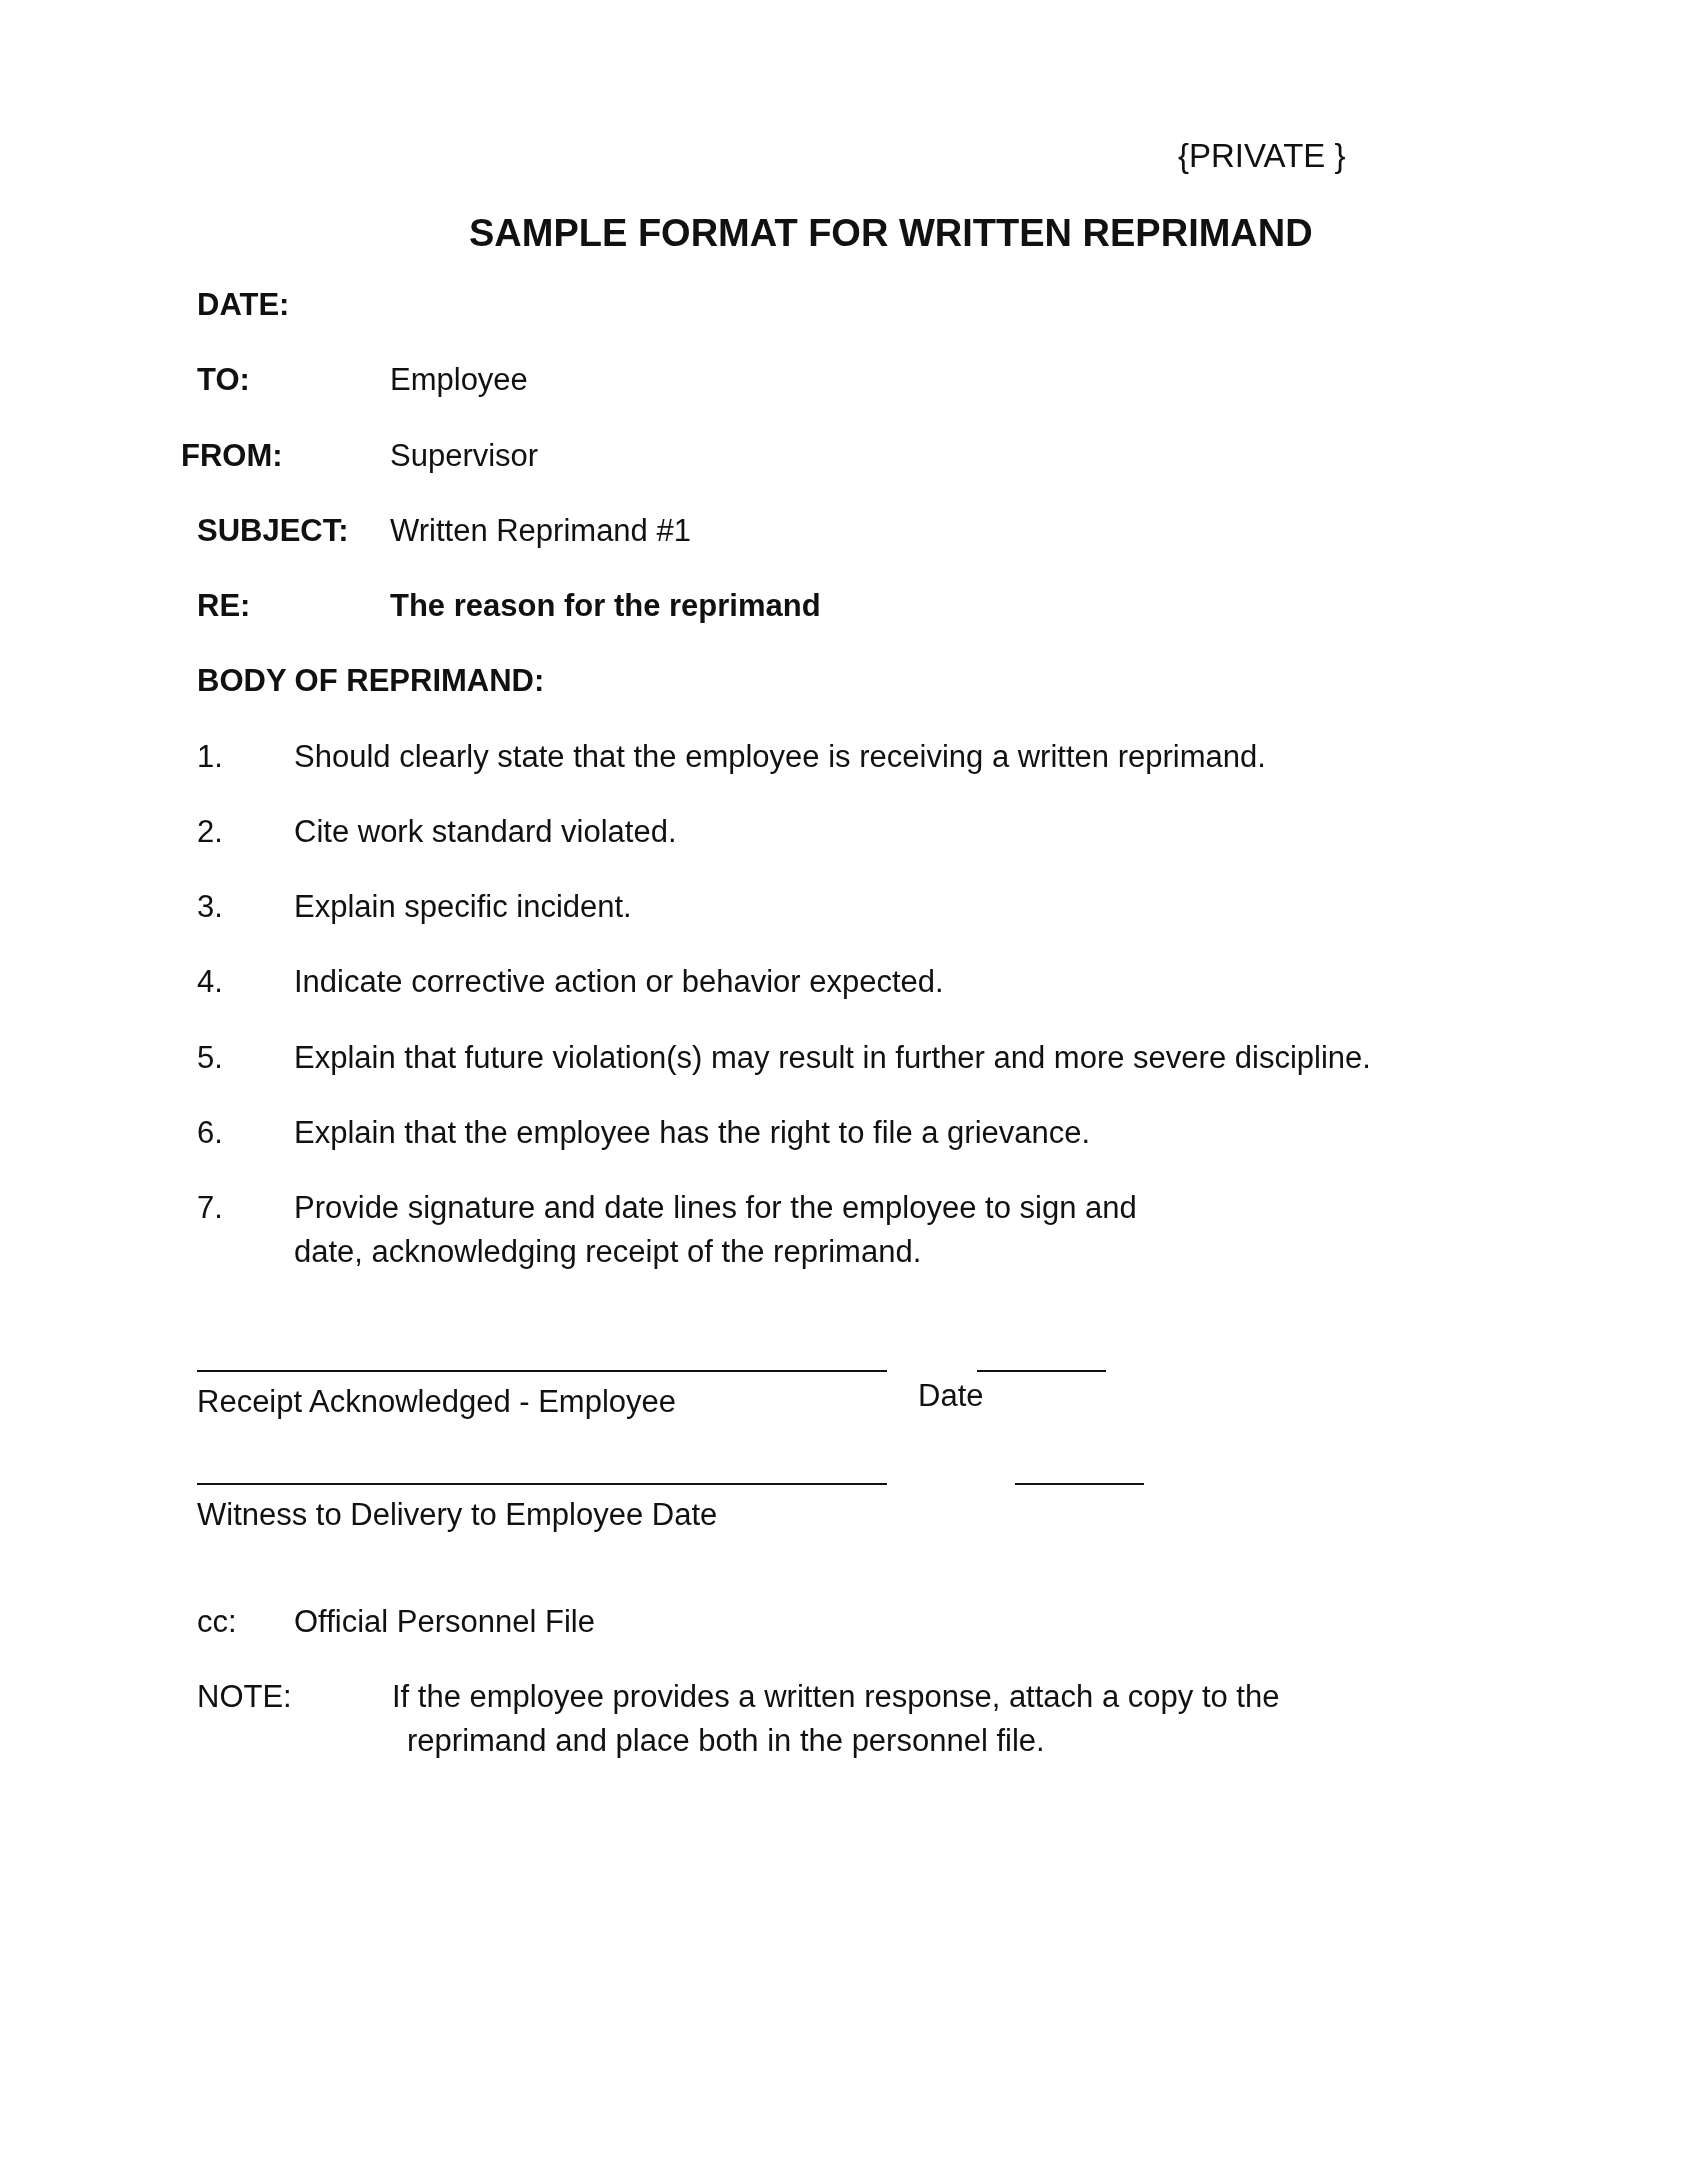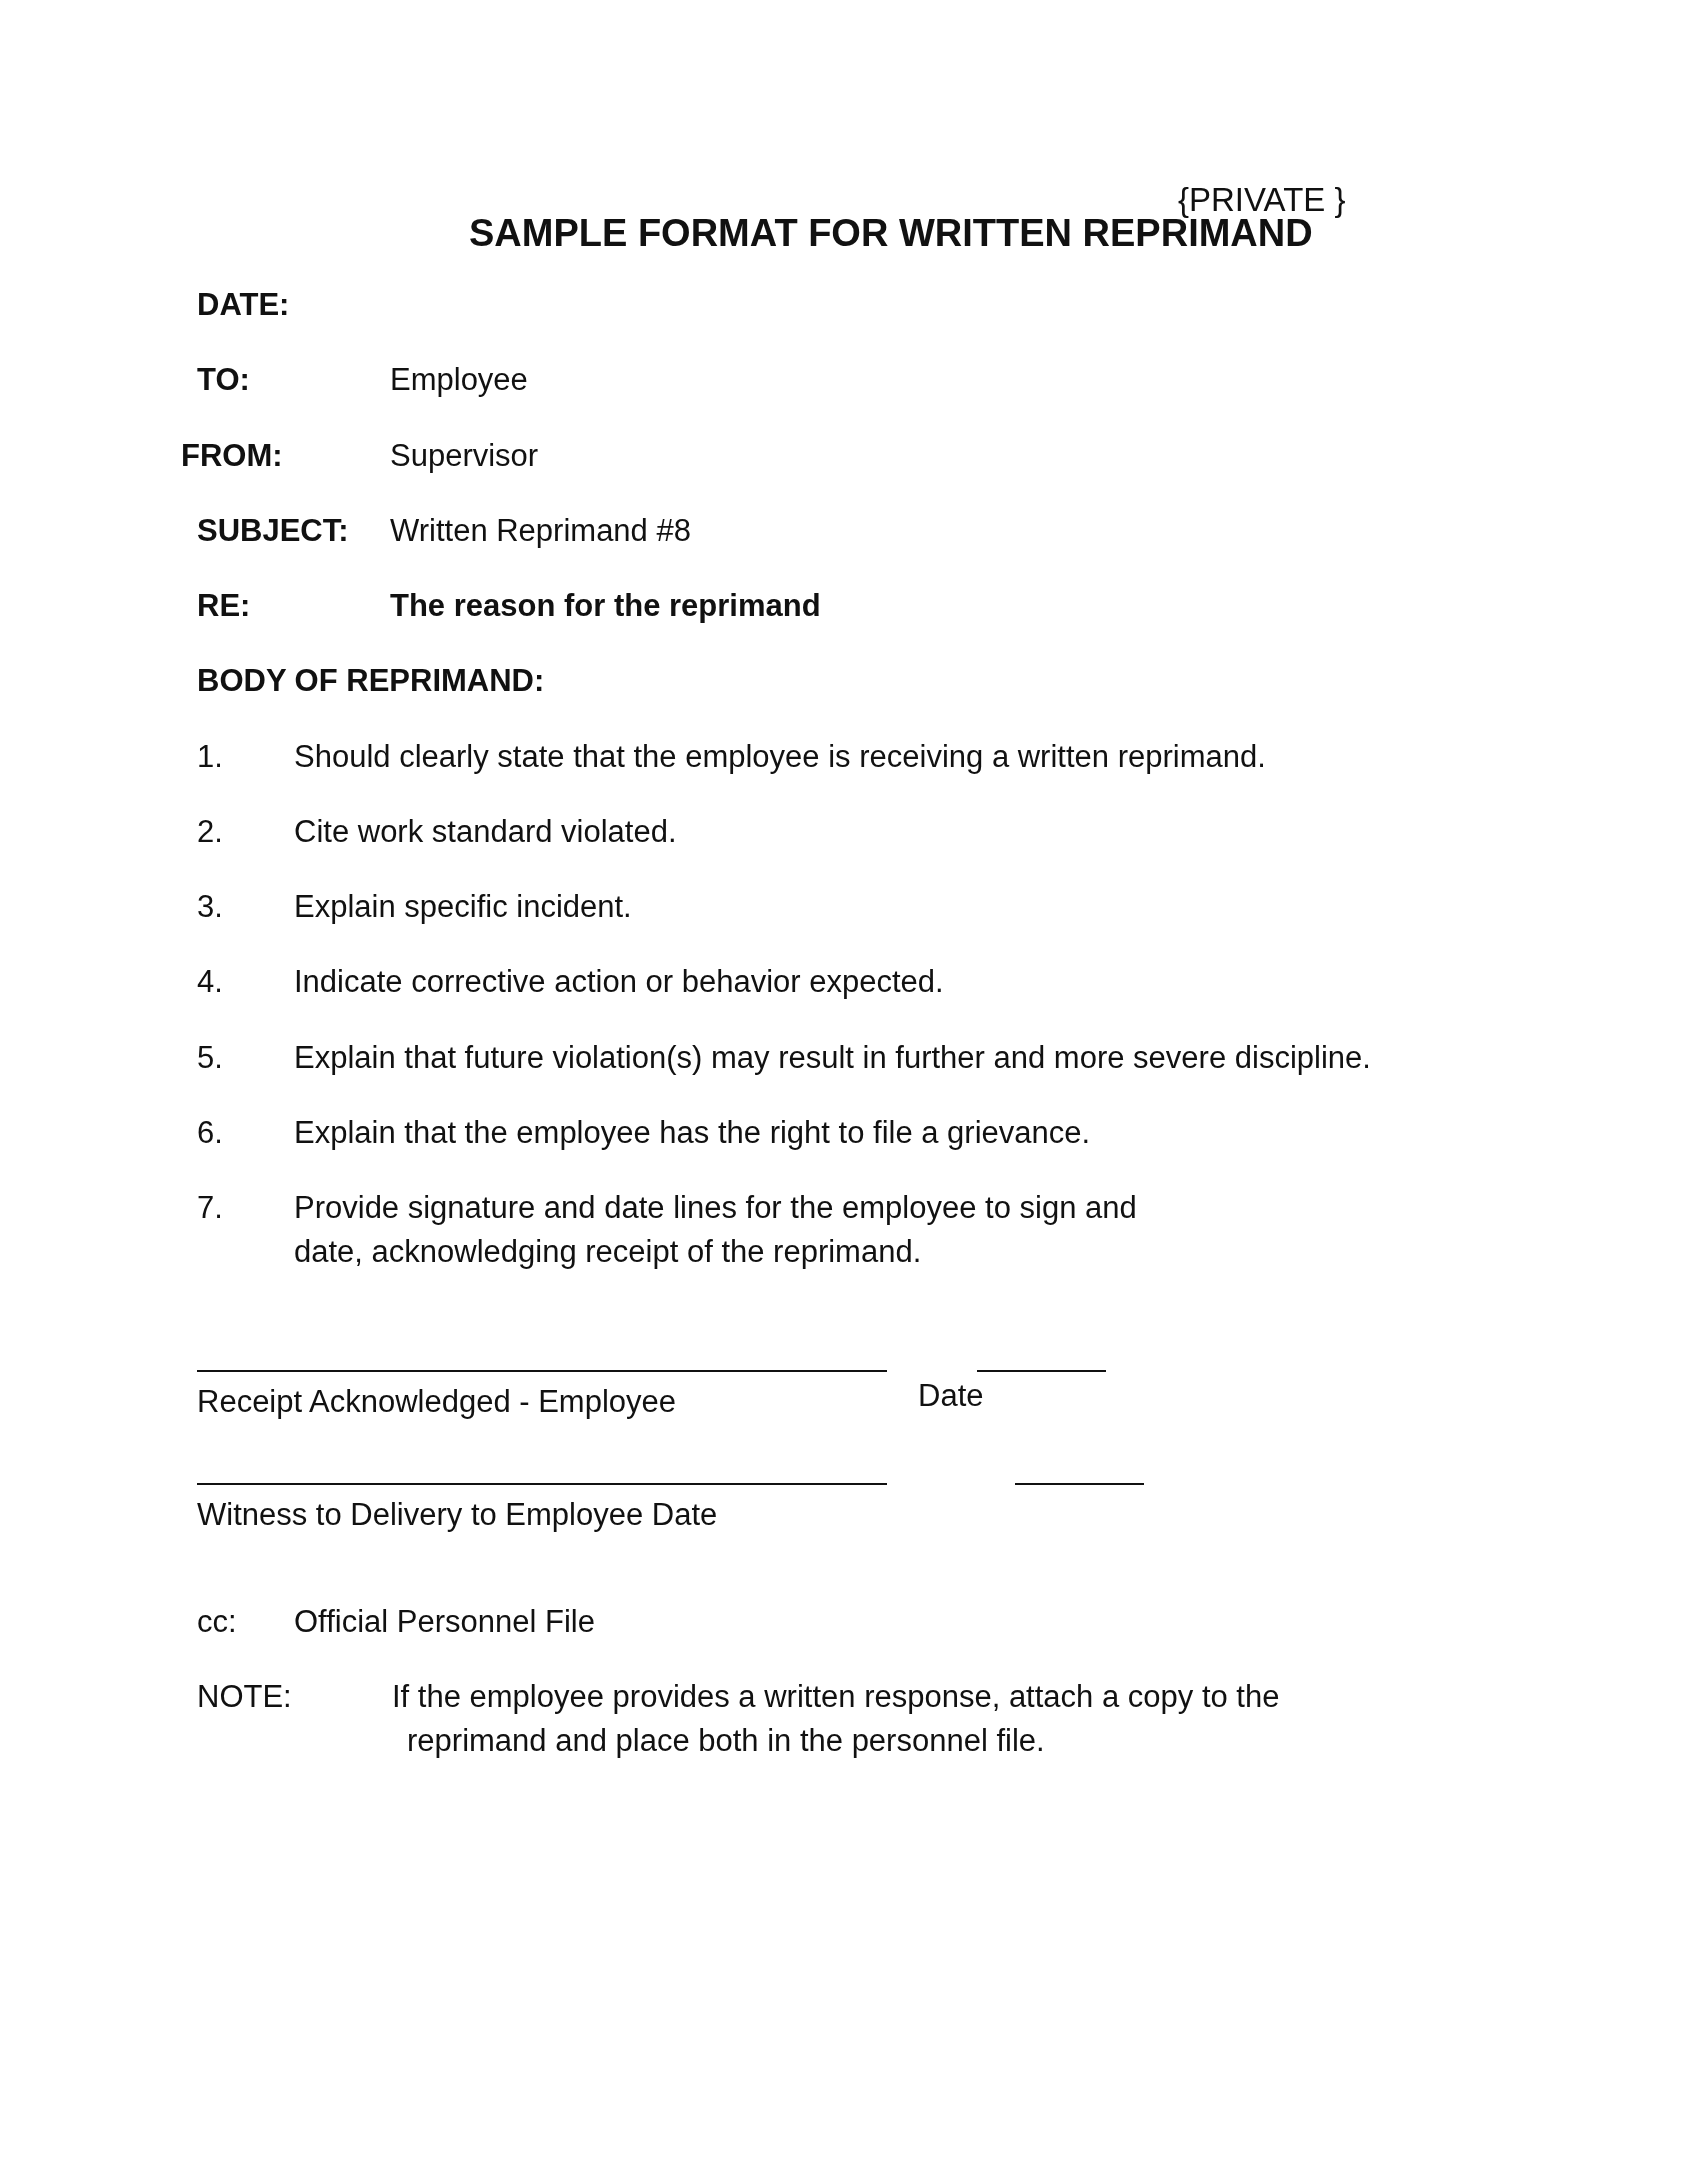--- a/index.html
+++ b/index.html
@@ -7,35 +7,35 @@
          font-family: "Liberation Sans", sans-serif; color: #111; font-size: 31px; }
   .abs { position: absolute; white-space: nowrap; line-height: 1; }
   .bold { font-weight: bold; }
   .line { position: absolute; height: 0; border-top: 2px solid #111; }
 </style>
 </head>
 <body>
 
 <div>
 
-  <div class="abs" style="left:1178px; top:139px; font-size:33px;margin-top:44px;">{PRIVATE }</div>
+  <div class="abs" style="left:1178px; top:139px; font-size:33px;">{PRIVATE }</div>
 
   <div class="abs bold" style="left:469px; top:214px; font-size:38px;">SAMPLE FORMAT FOR WRITTEN REPRIMAND</div>
 
   <div class="abs bold" style="left:197px; top:289px;">DATE:</div>
   <div class="abs" style="left:390px; top:289px;"></div>
 
   <div class="abs bold" style="left:197px; top:364px;">TO:</div>
   <div class="abs" style="left:390px; top:364px;">Employee</div>
 
   <div class="abs bold" style="left:181px; top:440px;">FROM:</div>
   <div class="abs" style="left:390px; top:440px;">Supervisor</div>
 
   <div class="abs bold" style="left:197px; top:515px;">SUBJECT:</div>
-  <div class="abs" style="left:390px; top:515px;">Written Reprimand #8</div>
+  <div class="abs" style="left:390px; top:515px;">Written Reprimand #1</div>
 
   <div class="abs bold" style="left:197px; top:590px;">RE:</div>
   <div class="abs" style="left:390px; top:590px;font-weight:bold;">The reason for the reprimand</div>
 
   <div class="abs bold" style="left:197px; top:665px;">BODY OF REPRIMAND:</div>
 
   <div class="abs" style="left:197px; top:741px;">1.</div>
   <div class="abs" style="left:294px; top:741px;">Should clearly state that the employee is receiving a written reprimand.</div>
 
   <div class="abs" style="left:197px; top:816px;">2.</div>

